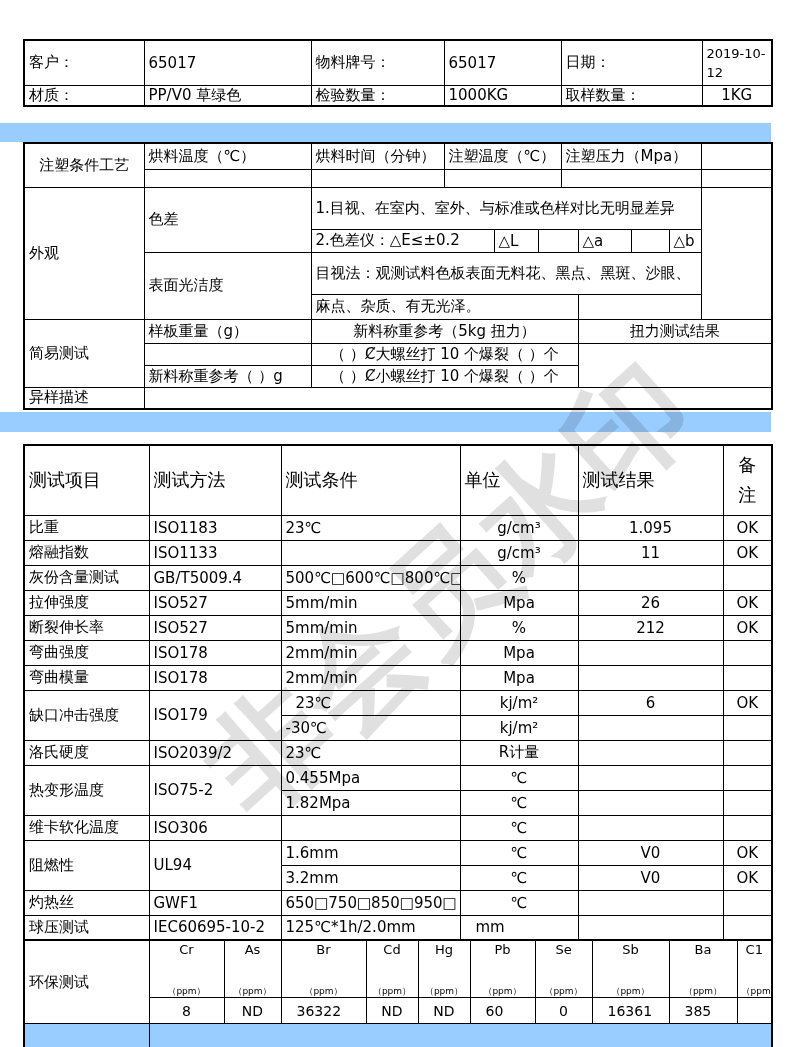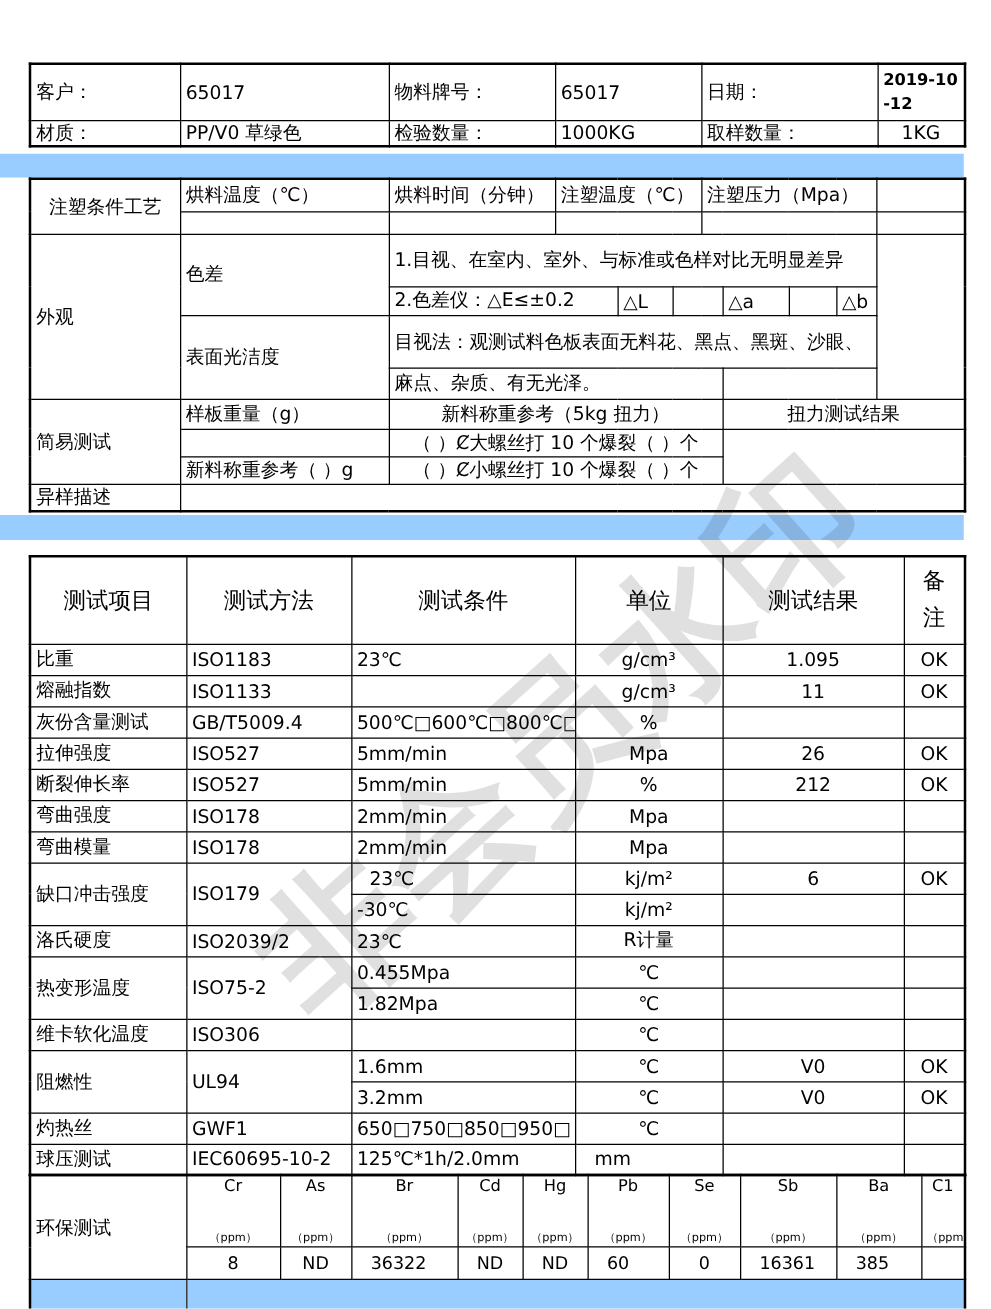--- a/index.html
+++ b/index.html
@@ -9,39 +9,39 @@
          font-size:22px;font-weight:bold;letter-spacing:1px;}
   table{border-collapse:collapse;table-layout:fixed;position:absolute;left:23px;
         border:2px solid #000;}
   td{border:1px solid #000;padding:0 4px;font-size:15px;vertical-align:middle;
      white-space:nowrap;overflow:hidden;}
   .c{text-align:center;}
   .l{text-align:left;padding-left:15px;}
   .wrap{white-space:normal;line-height:20px;}
   .bar{position:absolute;left:0;width:771px;height:19px;background:#99CCFF;}
   .blue{background:#99CCFF;}
-  .hdr{font-size:18px;text-align:center;}
+  .hdr{font-size:18px;}
   .note-h{font-size:18px;text-align:center;line-height:30px;}
   .ind{padding-left:14px;}
-  .small-date{font-size:13px;word-break:break-all;white-space:normal;line-height:19px;font-weight:bold;}
+  .small-date{font-size:13px;word-break:break-all;white-space:normal;line-height:19px;}
   .env-el{font-size:13px;text-align:center;line-height:17px;}
   .env-ppm{font-size:9px;text-align:center;line-height:12px;margin-top:27px;}
   .env-v{font-size:14px;}
   .watermark{position:absolute;left:50px;top:410px;width:800px;height:360px;
              display:flex;align-items:center;justify-content:center;
              transform:rotate(-42deg);font-size:120px;font-weight:bold;
              color:rgba(0,0,0,0.12);z-index:30;pointer-events:none;white-space:nowrap;}
 </style>
 </head>
 <body>
 
 <div class="page">
 
 
-  <table style="top:50px;width:748px;">
+  <table style="top:39px;width:748px;">
     <colgroup>
         <col style="width:120px">
         <col style="width:167px">
         <col style="width:133px">
         <col style="width:117px">
         <col style="width:141px">
         <col style="width:70px">
       </colgroup>
     <tbody>
         <tr style="height:45px">

